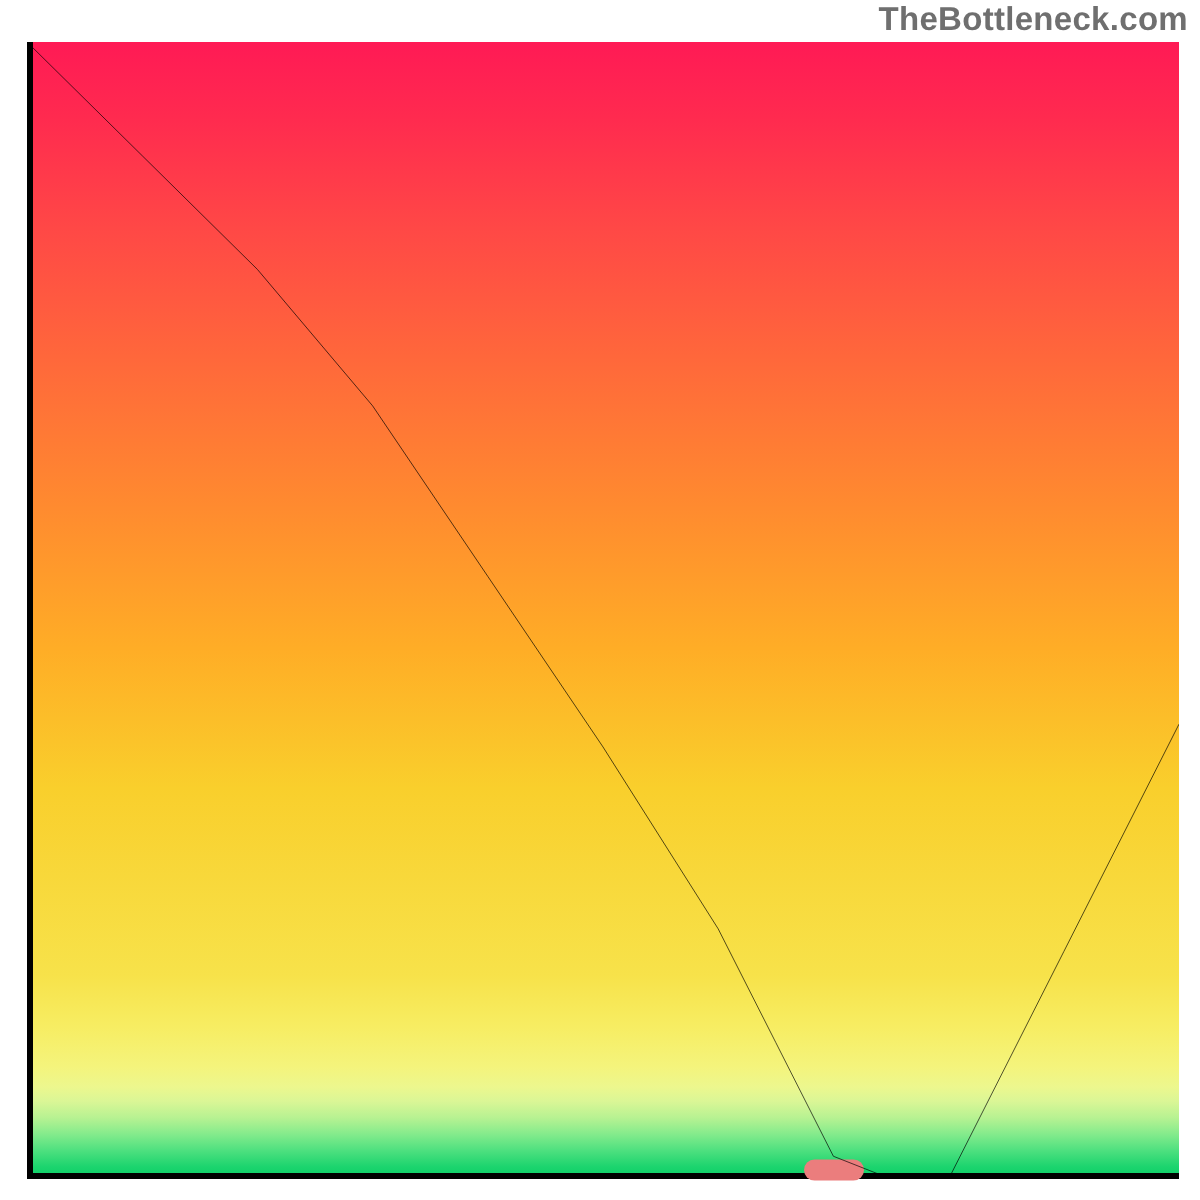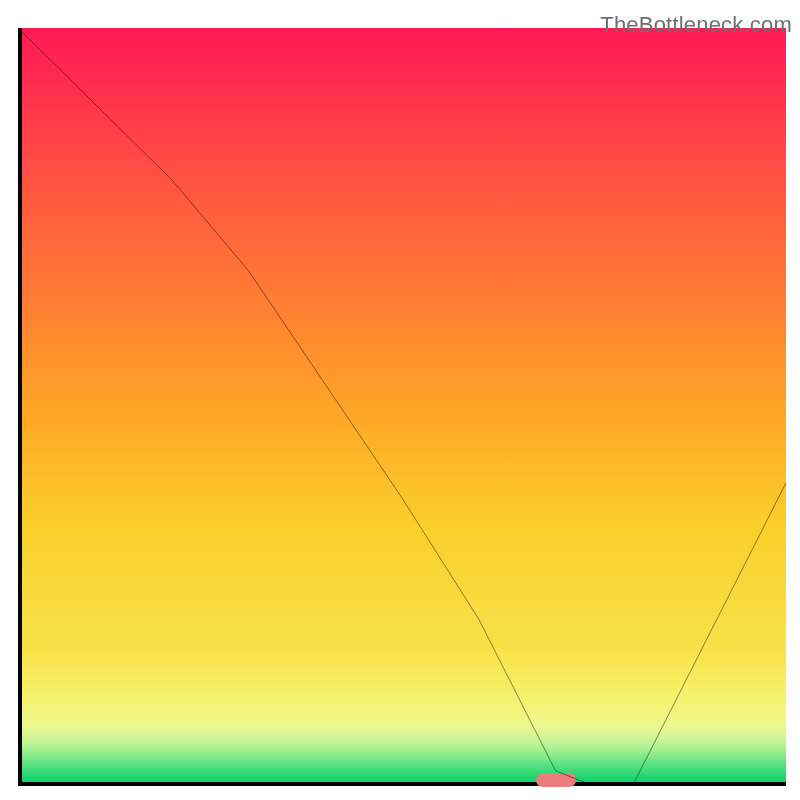--- a/index.html
+++ b/index.html
@@ -11,24 +11,24 @@
     font-family: Arial, Helvetica, sans-serif;
   }
   .container {
     position: relative;
     width: 800px;
     height: 800px;
     background: #ffffff;
   }
   .watermark {
     position: absolute;
-    top: 12px;
+    top: 0;
     right: 8px;
     font-size: 22px;
-    font-weight: normal;
+    font-weight: bold;
     color: #6f6f6f;
     letter-spacing: 0.2px;
     z-index: 10;
   }
   .plot-area {
     position: absolute;
     left: 18px;
     top: 28px;
     width: 768px;
     height: 758px;

